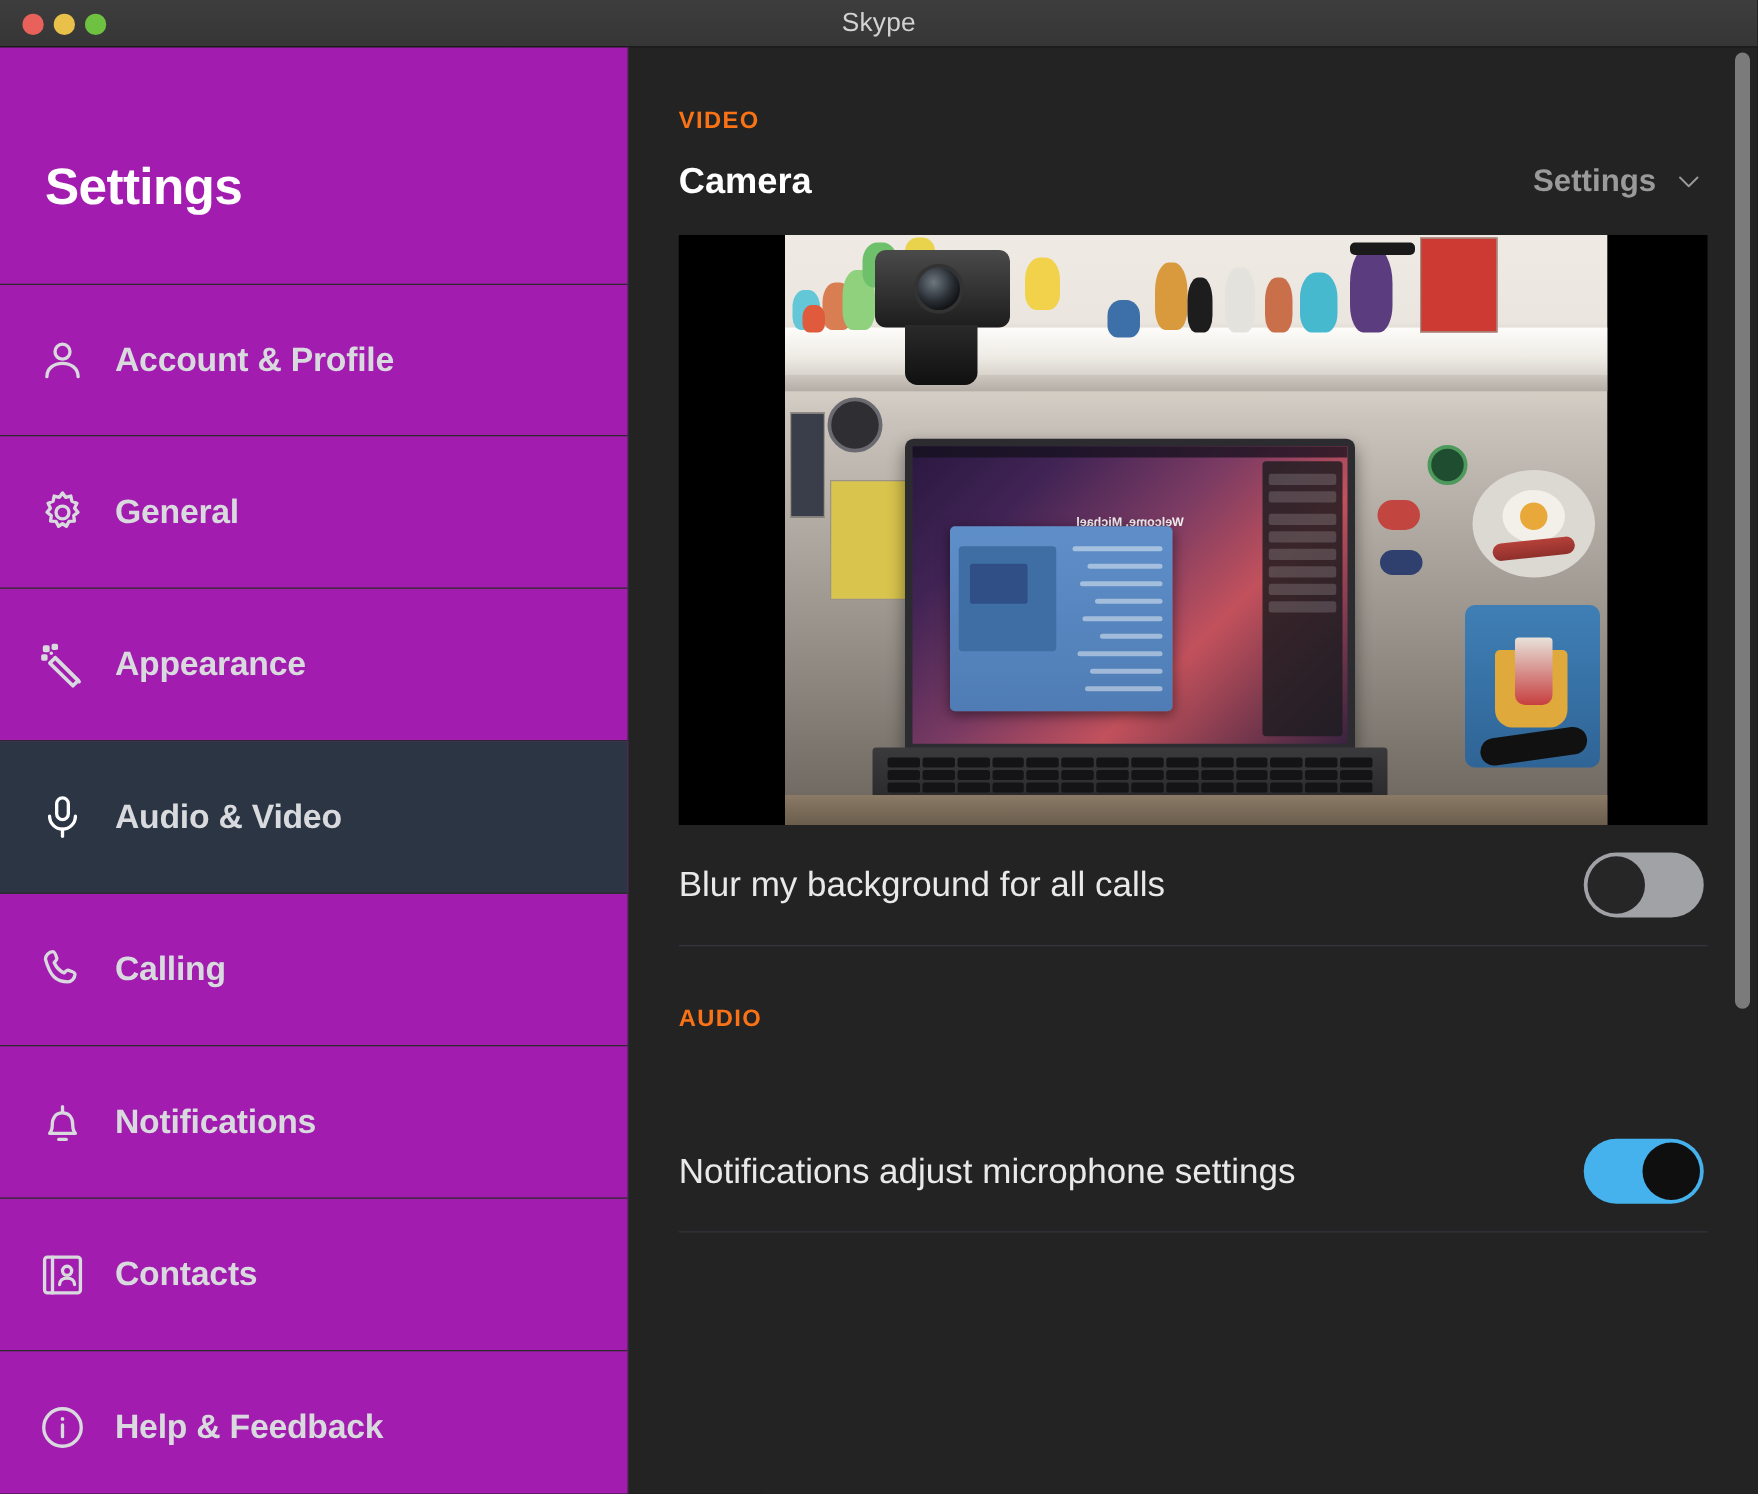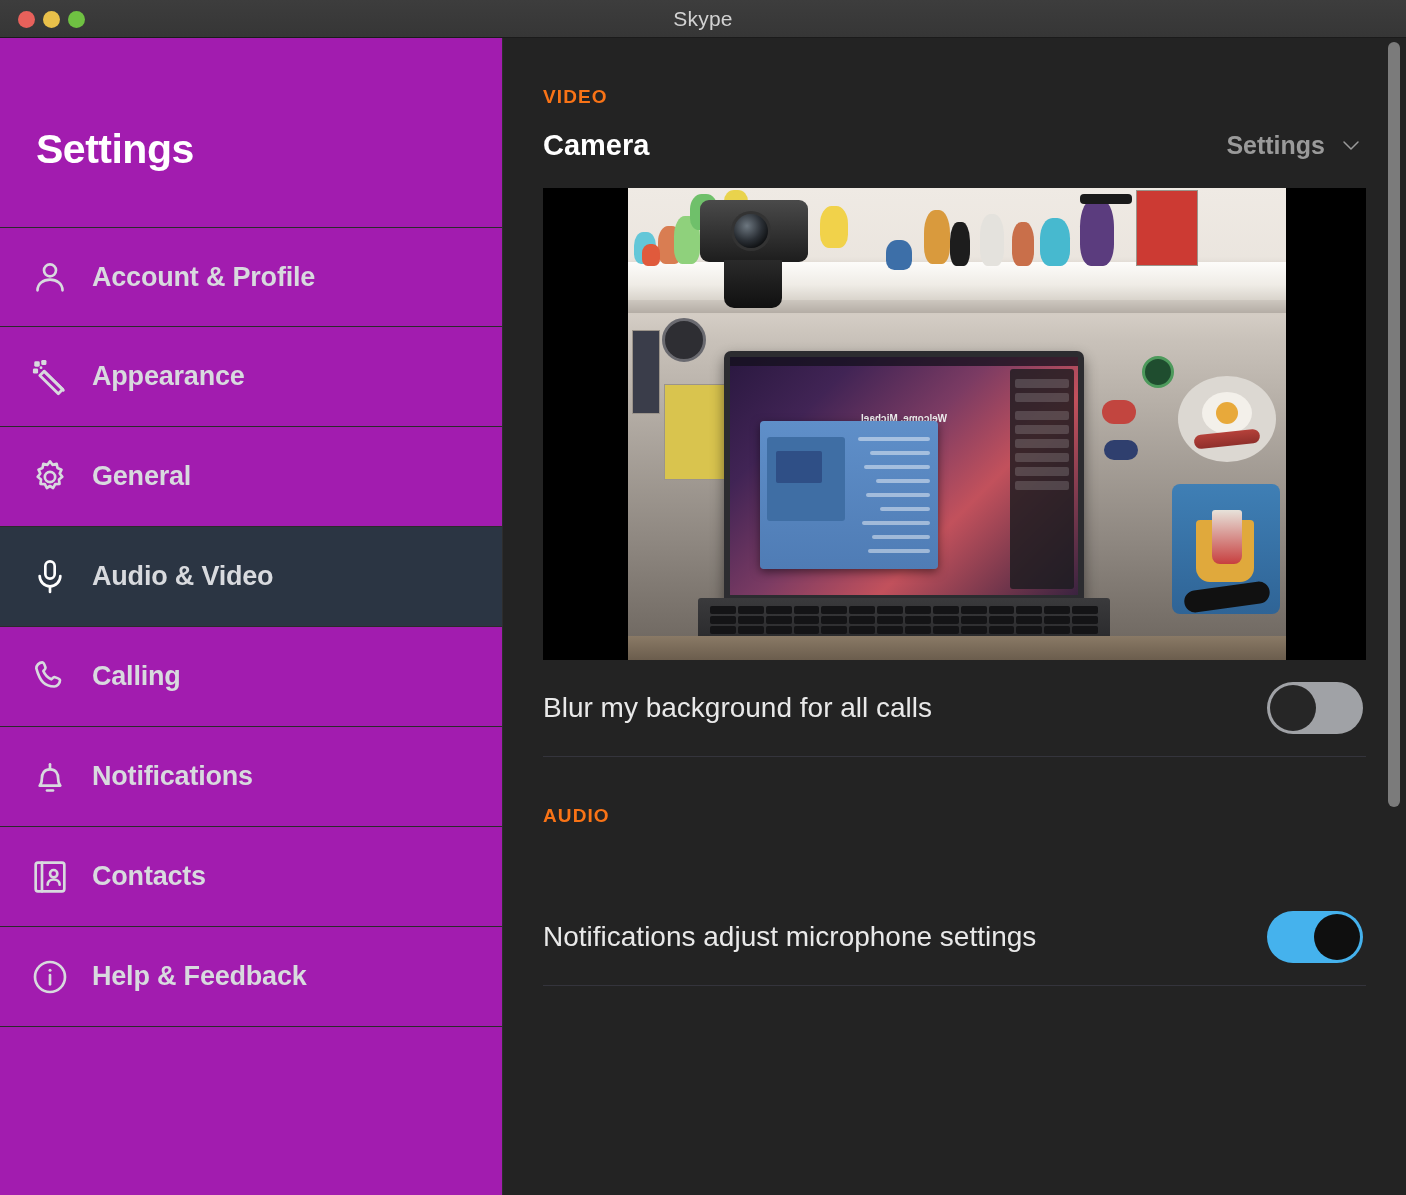--- a/index.html
+++ b/index.html
@@ -40,21 +40,21 @@
     border-right:1px solid #2d2d2d;
     flex:0 0 503px;
     position:relative;
   }
   .settings-title {
     font-size:41px; font-weight:bold; color:#ffffff;
     padding:88px 0 0 36px; letter-spacing:-.5px;
   }
   .nav { margin-top:54px; }
   .nav-item {
-    height:100px; display:flex; align-items:center;
+    height:122px; display:flex; align-items:center;
     padding-left:24px; border-bottom:1px solid #2b2b2b;
     cursor:pointer;
   }
   .nav-item:first-child { border-top:1px solid #2b2b2b; }
   .nav-item.active { background:#2b3543; }
   .nav-icon {
     width:52px; flex:0 0 52px; display:flex;
     align-items:center; justify-content:center;
   }
   .nav-icon svg { display:block; }
@@ -275,40 +275,40 @@
             <svg width="40" height="40" viewBox="0 0 24 24" fill="none" stroke="#d8dade" stroke-width="1.6" stroke-linecap="round" stroke-linejoin="round">
               <circle cx="12" cy="8" r="3.6"></circle>
                 <path d="M4.5 20c0-4 3.4-6.4 7.5-6.4s7.5 2.4 7.5 6.4"></path>
             </svg>
           </span>
           <span class="nav-label">Account &amp; Profile</span>
         </div>
 
         <div class="nav-item">
           <span class="nav-icon">
+            <svg width="40" height="40" viewBox="0 0 24 24" fill="none" stroke="#d8dade" stroke-width="1.6" stroke-linejoin="round">
+              <circle cx="12" cy="12" r="3.1"></circle>
+              <path d="M12 2.6l1.5 2.1 2.5-.6.5 2.5 2.4 1-1.1 2.3 1.6 2-2 1.6.3 2.6-2.6.2-1.2 2.3L12 17.4l-1.9 1.2-1.2-2.3-2.6-.2.3-2.6-2-1.6 1.6-2L5.1 7.6l2.4-1 .5-2.5 2.5.6z"></path>
+            </svg>
+          </span>
+          <span class="nav-label">General</span>
+        </div>
+
+        <div class="nav-item">
+          <span class="nav-icon">
             <svg width="40" height="40" viewBox="0 0 24 24" fill="none" stroke="#d8dade" stroke-width="1.7" stroke-linecap="round" stroke-linejoin="round">
               <path d="M8.5 8.5L20 20"></path>
                 <path d="M8.5 8.5l-2.6 2.6L17 22l2.6-2.6z" stroke-width="1.7"></path>
               <path d="M4.2 4.2h.02M8.4 3.2h.02M3.3 8.4h.02M6.6 6.4h.02"></path>
               <rect x="3.4" y="3.4" width="1.6" height="1.6"></rect>
                 <rect x="7.6" y="2.6" width="1.4" height="1.4"></rect>
                 <rect x="2.6" y="7.7" width="1.4" height="1.4"></rect>
             </svg>
           </span>
           <span class="nav-label">Appearance</span>
-        </div>
-
-        <div class="nav-item">
-          <span class="nav-icon">
-            <svg width="40" height="40" viewBox="0 0 24 24" fill="none" stroke="#d8dade" stroke-width="1.6" stroke-linejoin="round">
-              <circle cx="12" cy="12" r="3.1"></circle>
-              <path d="M12 2.6l1.5 2.1 2.5-.6.5 2.5 2.4 1-1.1 2.3 1.6 2-2 1.6.3 2.6-2.6.2-1.2 2.3L12 17.4l-1.9 1.2-1.2-2.3-2.6-.2.3-2.6-2-1.6 1.6-2L5.1 7.6l2.4-1 .5-2.5 2.5.6z"></path>
-            </svg>
-          </span>
-          <span class="nav-label">General</span>
         </div>
 
         <div class="nav-item active">
           <span class="nav-icon">
             <svg width="40" height="40" viewBox="0 0 24 24" fill="none" stroke="#ffffff" stroke-width="1.6" stroke-linecap="round" stroke-linejoin="round">
               <rect x="9.2" y="2.6" width="5.6" height="10.4" rx="2.8"></rect>
               <path d="M5.8 11.4a6.2 6.2 0 0012.4 0"></path>
                 <path d="M12 17.6V21"></path>
             </svg>
           </span>

